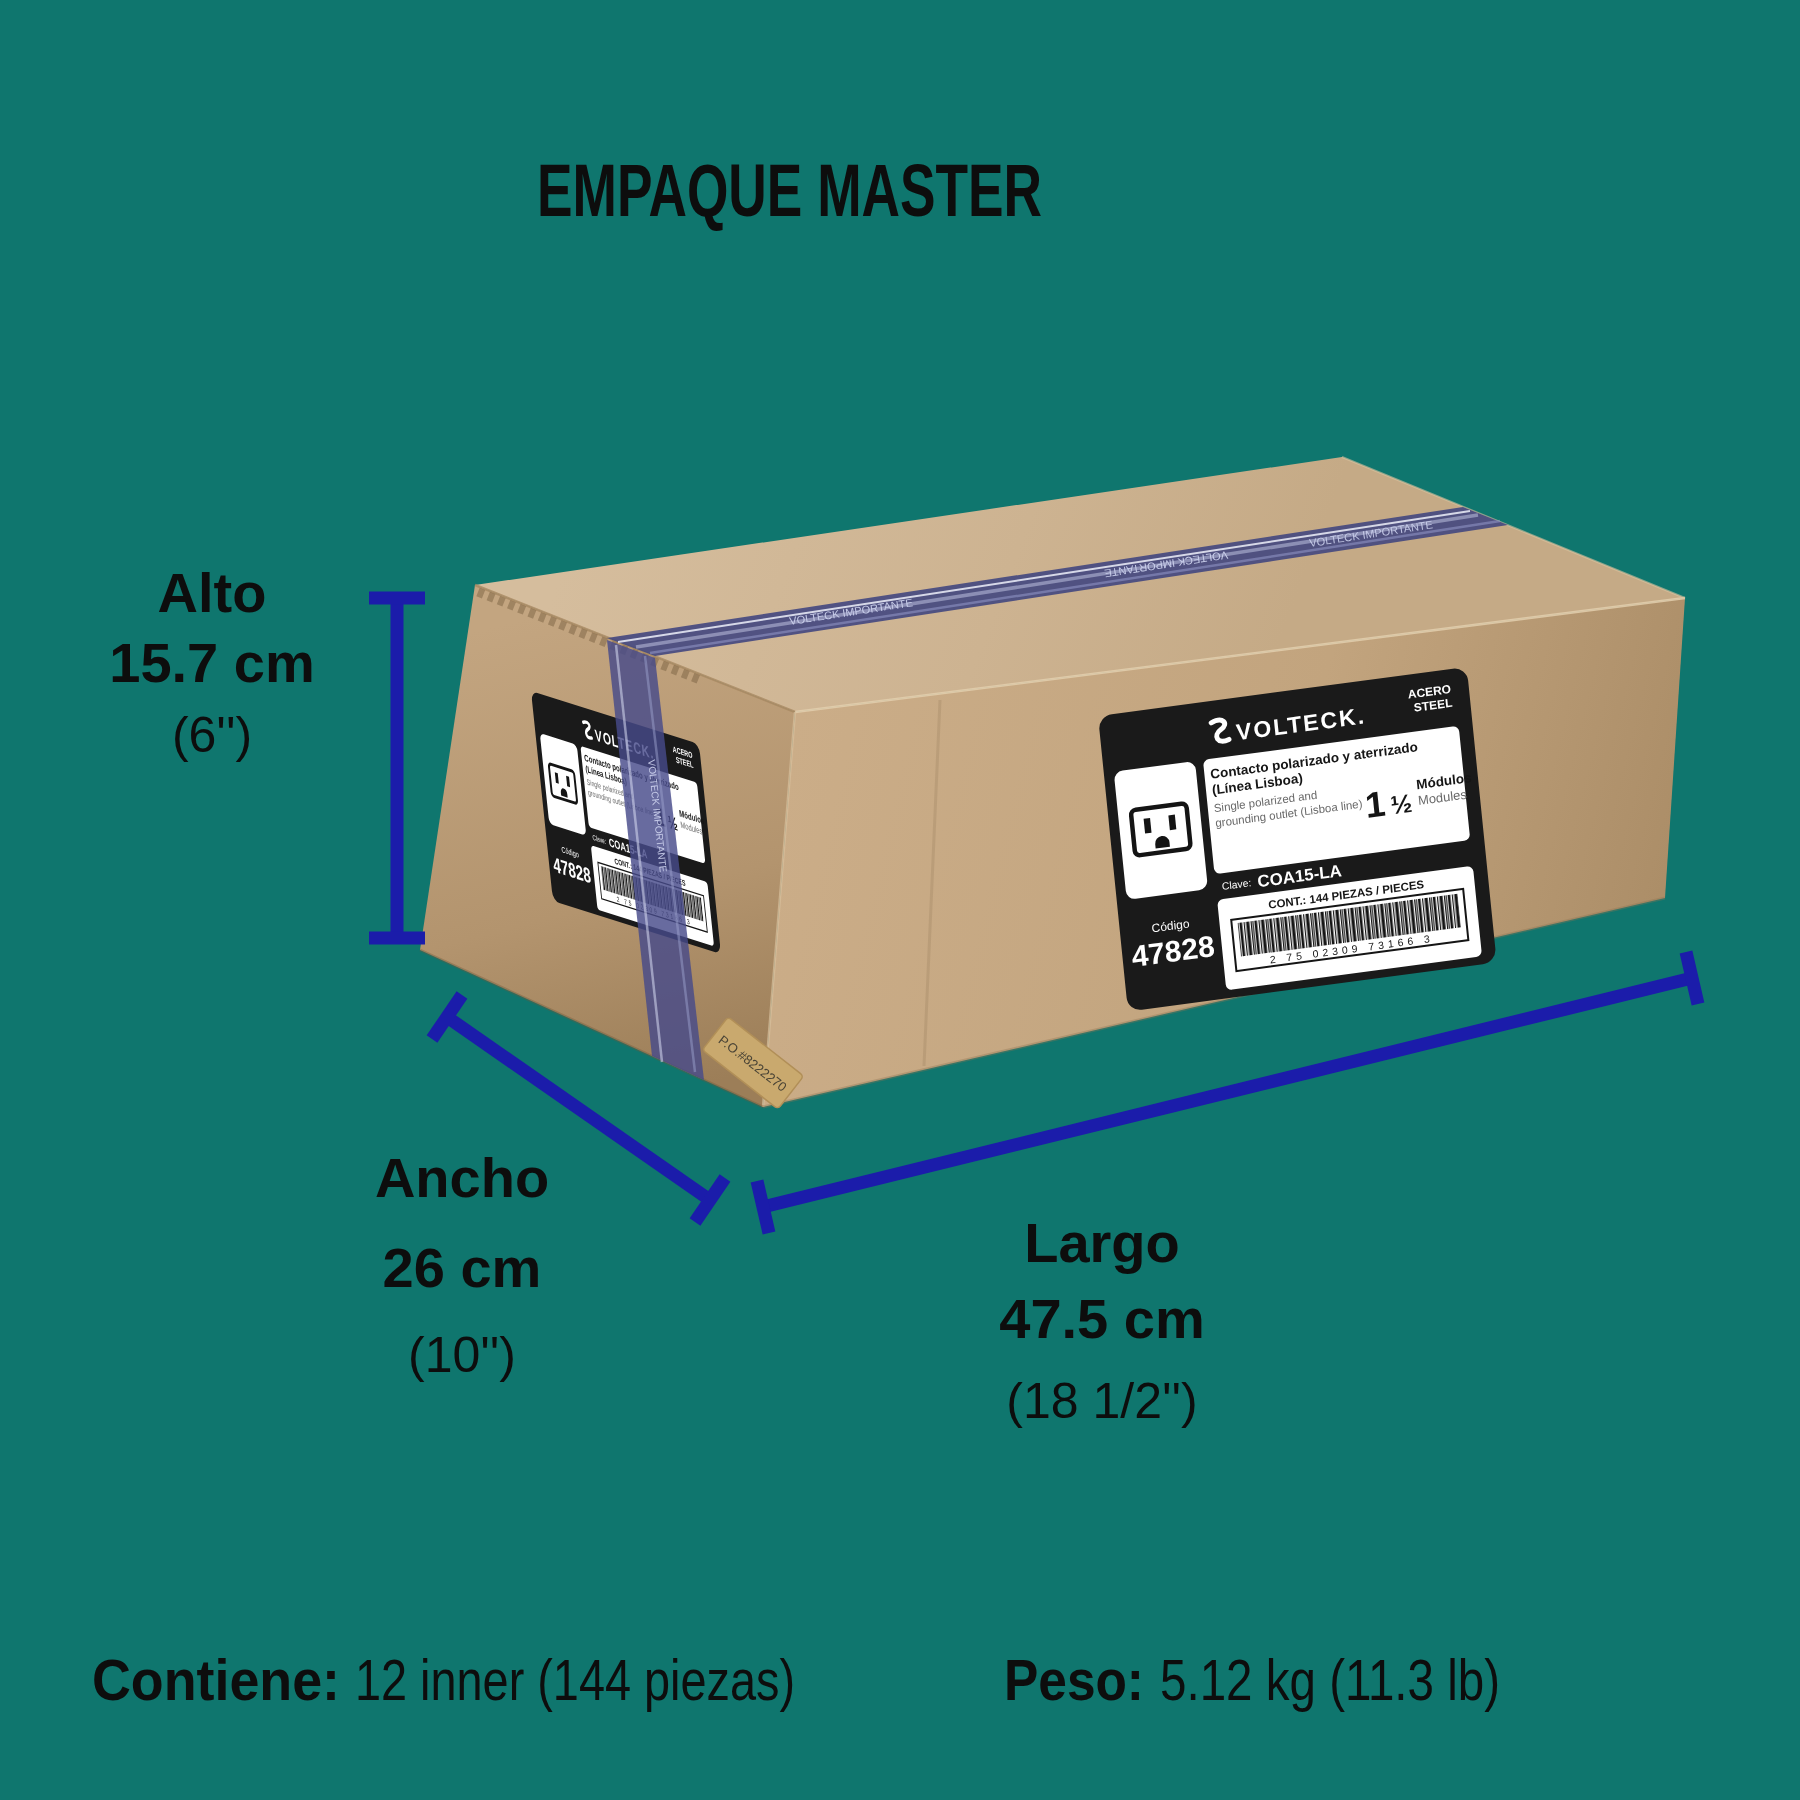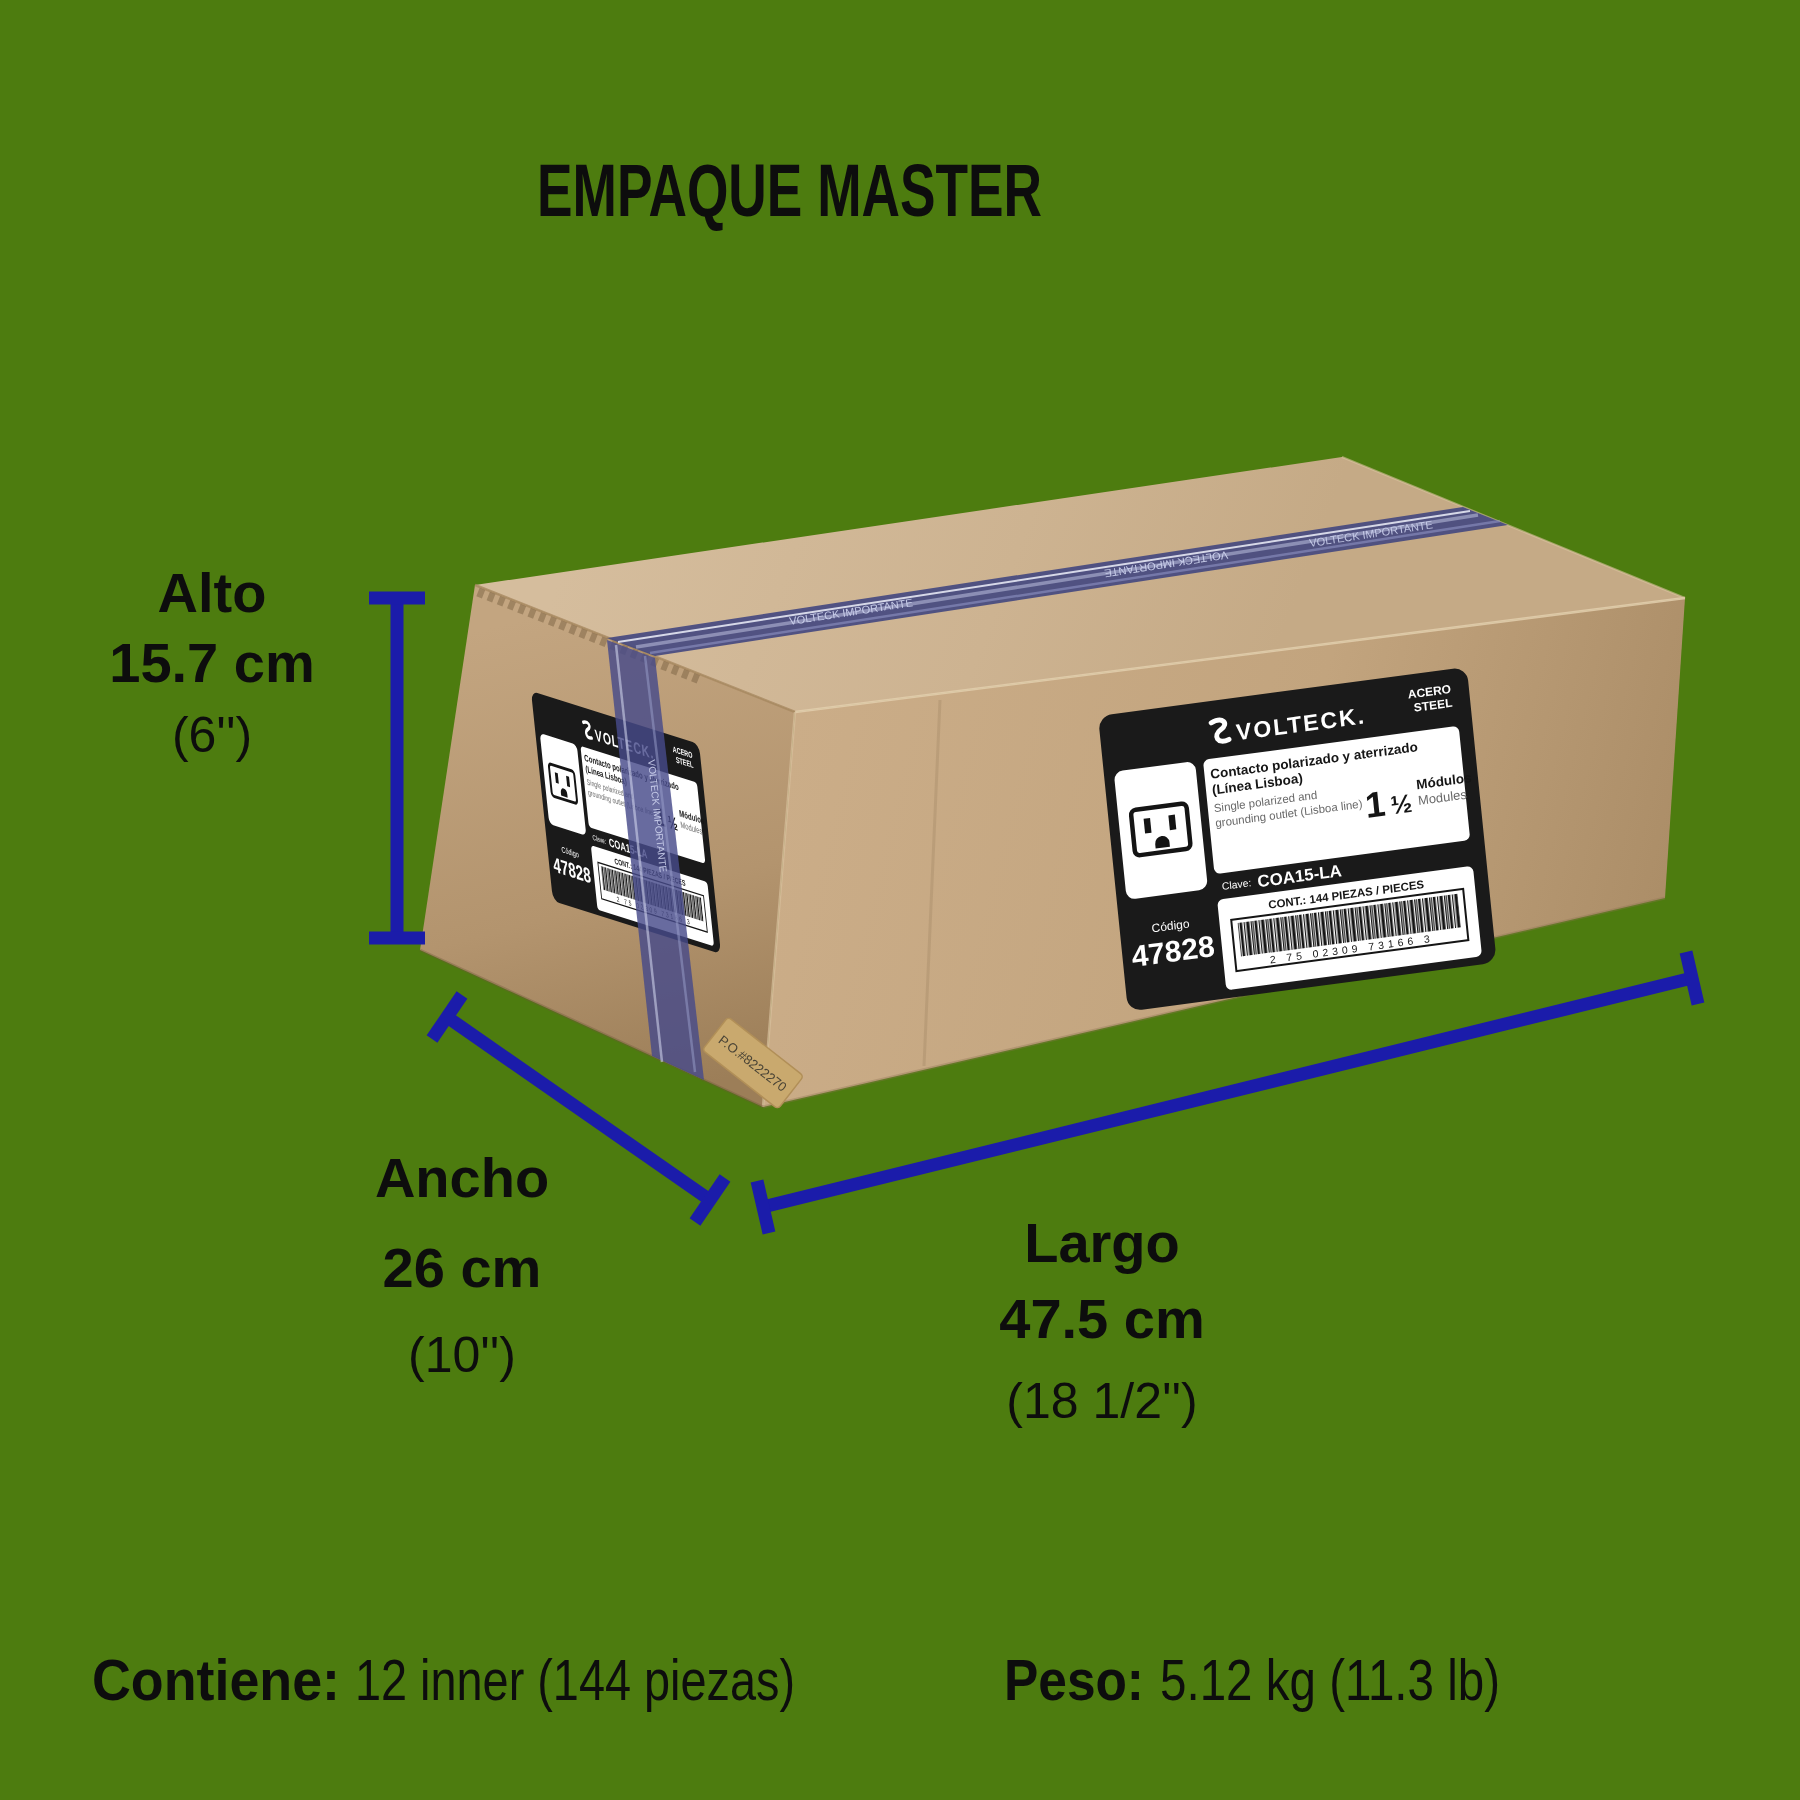--- a/index.html
+++ b/index.html
@@ -1,16 +1,16 @@
 <!DOCTYPE html>
 <html><head>
 <meta charset="utf-8">
 <style>
   html,body{margin:0;padding:0;background:#ffffff;}
-  .stage{width:1800px;height:1800px;position:relative;background:#4d7c0f;overflow:hidden;}
+  .stage{width:1800px;height:1800px;position:relative;background:#0f766e;overflow:hidden;}
   svg{display:block;}
   text{font-family:"Liberation Sans","DejaVu Sans",sans-serif;}
   .ttl{font-weight:bold;fill:#0d0d0d;}
   .dimb{font-weight:bold;fill:#0d0d0d;}
   .dimn{font-weight:normal;fill:#0d0d0d;}
 </style>
 </head>
 <body>
 
 <div class="stage">

